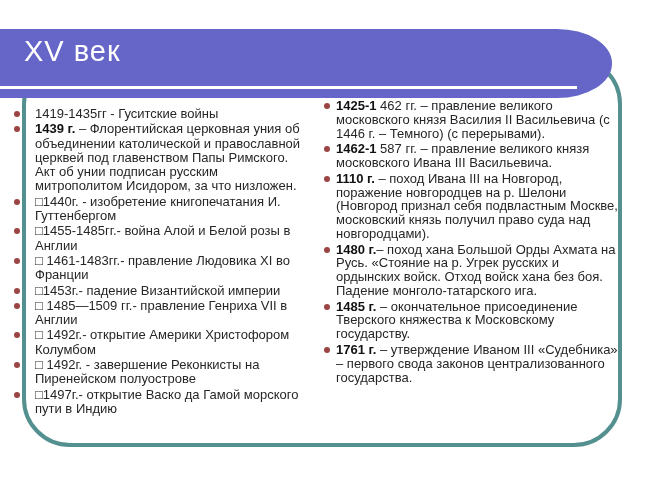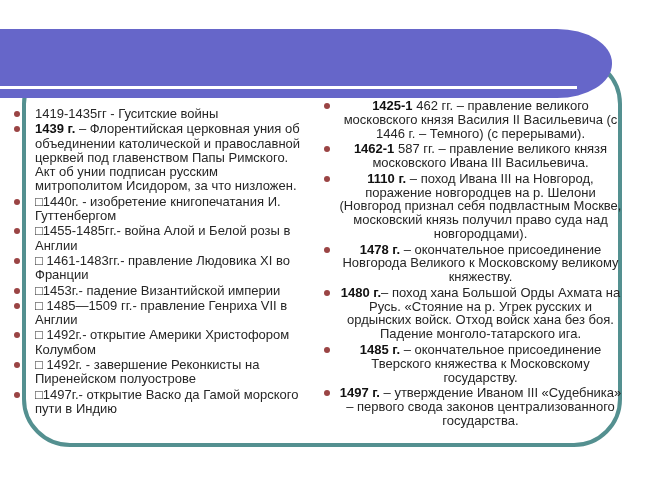--- a/index.html
+++ b/index.html
@@ -67,21 +67,20 @@
     left: 35px;
     top: 107px;
     width: 272px;
     line-height: 1.1;
   }
   .col-right {
     left: 336px;
     top: 99px;
     width: 289px;
     line-height: 1.06;
-    text-align: center;
   }
   .item { position: relative; }
   .col-left .item { margin-bottom: 1px; }
   .col-right .item { margin-bottom: 2px; }
   .item .bullet {
     position: absolute;
     width: 6px;
     height: 6px;
     border-radius: 50%;
     background: var(--bullet);
@@ -90,36 +89,36 @@
   .col-left .item .bullet { left: -21px; }
   .col-right .item .bullet { left: -12px; }
   .item b { font-weight: bold; color: #111111; }
 </style>
 </head>
 <body>
 
 <div class="slide">
   <div class="content-box"></div>
   <div class="banner">
+    <div class="title">XV век</div>
     <div class="banner-line"></div>
   </div>
   <div class="col col-left">
       <div class="item"><span class="bullet"></span><span>1419-1435гг - Гуситские войны</span></div>
       <div class="item"><span class="bullet"></span><b>1439 г.</b><span> – Флорентийская церковная уния об объединении католической и православной церквей под главенством Папы Римского. Акт об унии подписан русским митрополитом Исидором, за что низложен.</span></div>
       <div class="item"><span class="bullet"></span><span>□1440г. - изобретение книгопечатания И. Гуттенбергом</span></div>
       <div class="item"><span class="bullet"></span><span>□1455-1485гг.- война Алой и Белой розы в Англии</span></div>
       <div class="item"><span class="bullet"></span><span>□ 1461-1483гг.- правление Людовика XI во Франции</span></div>
       <div class="item"><span class="bullet"></span><span>□1453г.- падение Византийской империи</span></div>
       <div class="item"><span class="bullet"></span><span>□ 1485—1509 гг.- правление Генриха VII в Англии</span></div>
       <div class="item"><span class="bullet"></span><span>□ 1492г.- открытие Америки Христофором Колумбом</span></div>
       <div class="item"><span class="bullet"></span><span>□ 1492г. - завершение Реконкисты на Пиренейском полуострове</span></div>
       <div class="item"><span class="bullet"></span><span>□1497г.- открытие Васко да Гамой морского пути в Индию</span></div>
     </div>
   <div class="col col-right">
       <div class="item"><span class="bullet"></span><b>1425-1</b><span> 462 гг. – правление великого московского князя Василия II Васильевича (с 1446 г. – Темного) (с перерывами).</span></div>
       <div class="item"><span class="bullet"></span><b>1462-1</b><span> 587 гг. – правление великого князя московского Ивана III Васильевича.</span></div>
       <div class="item"><span class="bullet"></span><b>1110 г.</b><span> – поход Ивана III на Новгород, поражение новгородцев на р. Шелони (Новгород признал себя подвластным Москве, московский князь получил право суда над новгородцами).</span></div>
-      <div class="item"><span class="bullet"></span><b>1478 г.</b><span> – окончательное присоединение Новгорода Великого к Московскому великому княжеству.</span></div>
       <div class="item"><span class="bullet"></span><b>1480 г.</b><span>– поход хана Большой Орды Ахмата на Русь. «Стояние на р. Угрек русских и ордынских войск. Отход войск хана без боя. Падение монголо-татарского ига.</span></div>
       <div class="item"><span class="bullet"></span><b>1485 г.</b><span> – окончательное присоединение Тверского княжества к Московскому государству.</span></div>
-      <div class="item"><span class="bullet"></span><b>1497 г.</b><span> – утверждение Иваном III «Судебника» – первого свода законов централизованного государства.</span></div>
+      <div class="item"><span class="bullet"></span><b>1761 г.</b><span> – утверждение Иваном III «Судебника» – первого свода законов централизованного государства.</span></div>
     </div>
 </div>
 
 </body></html>

